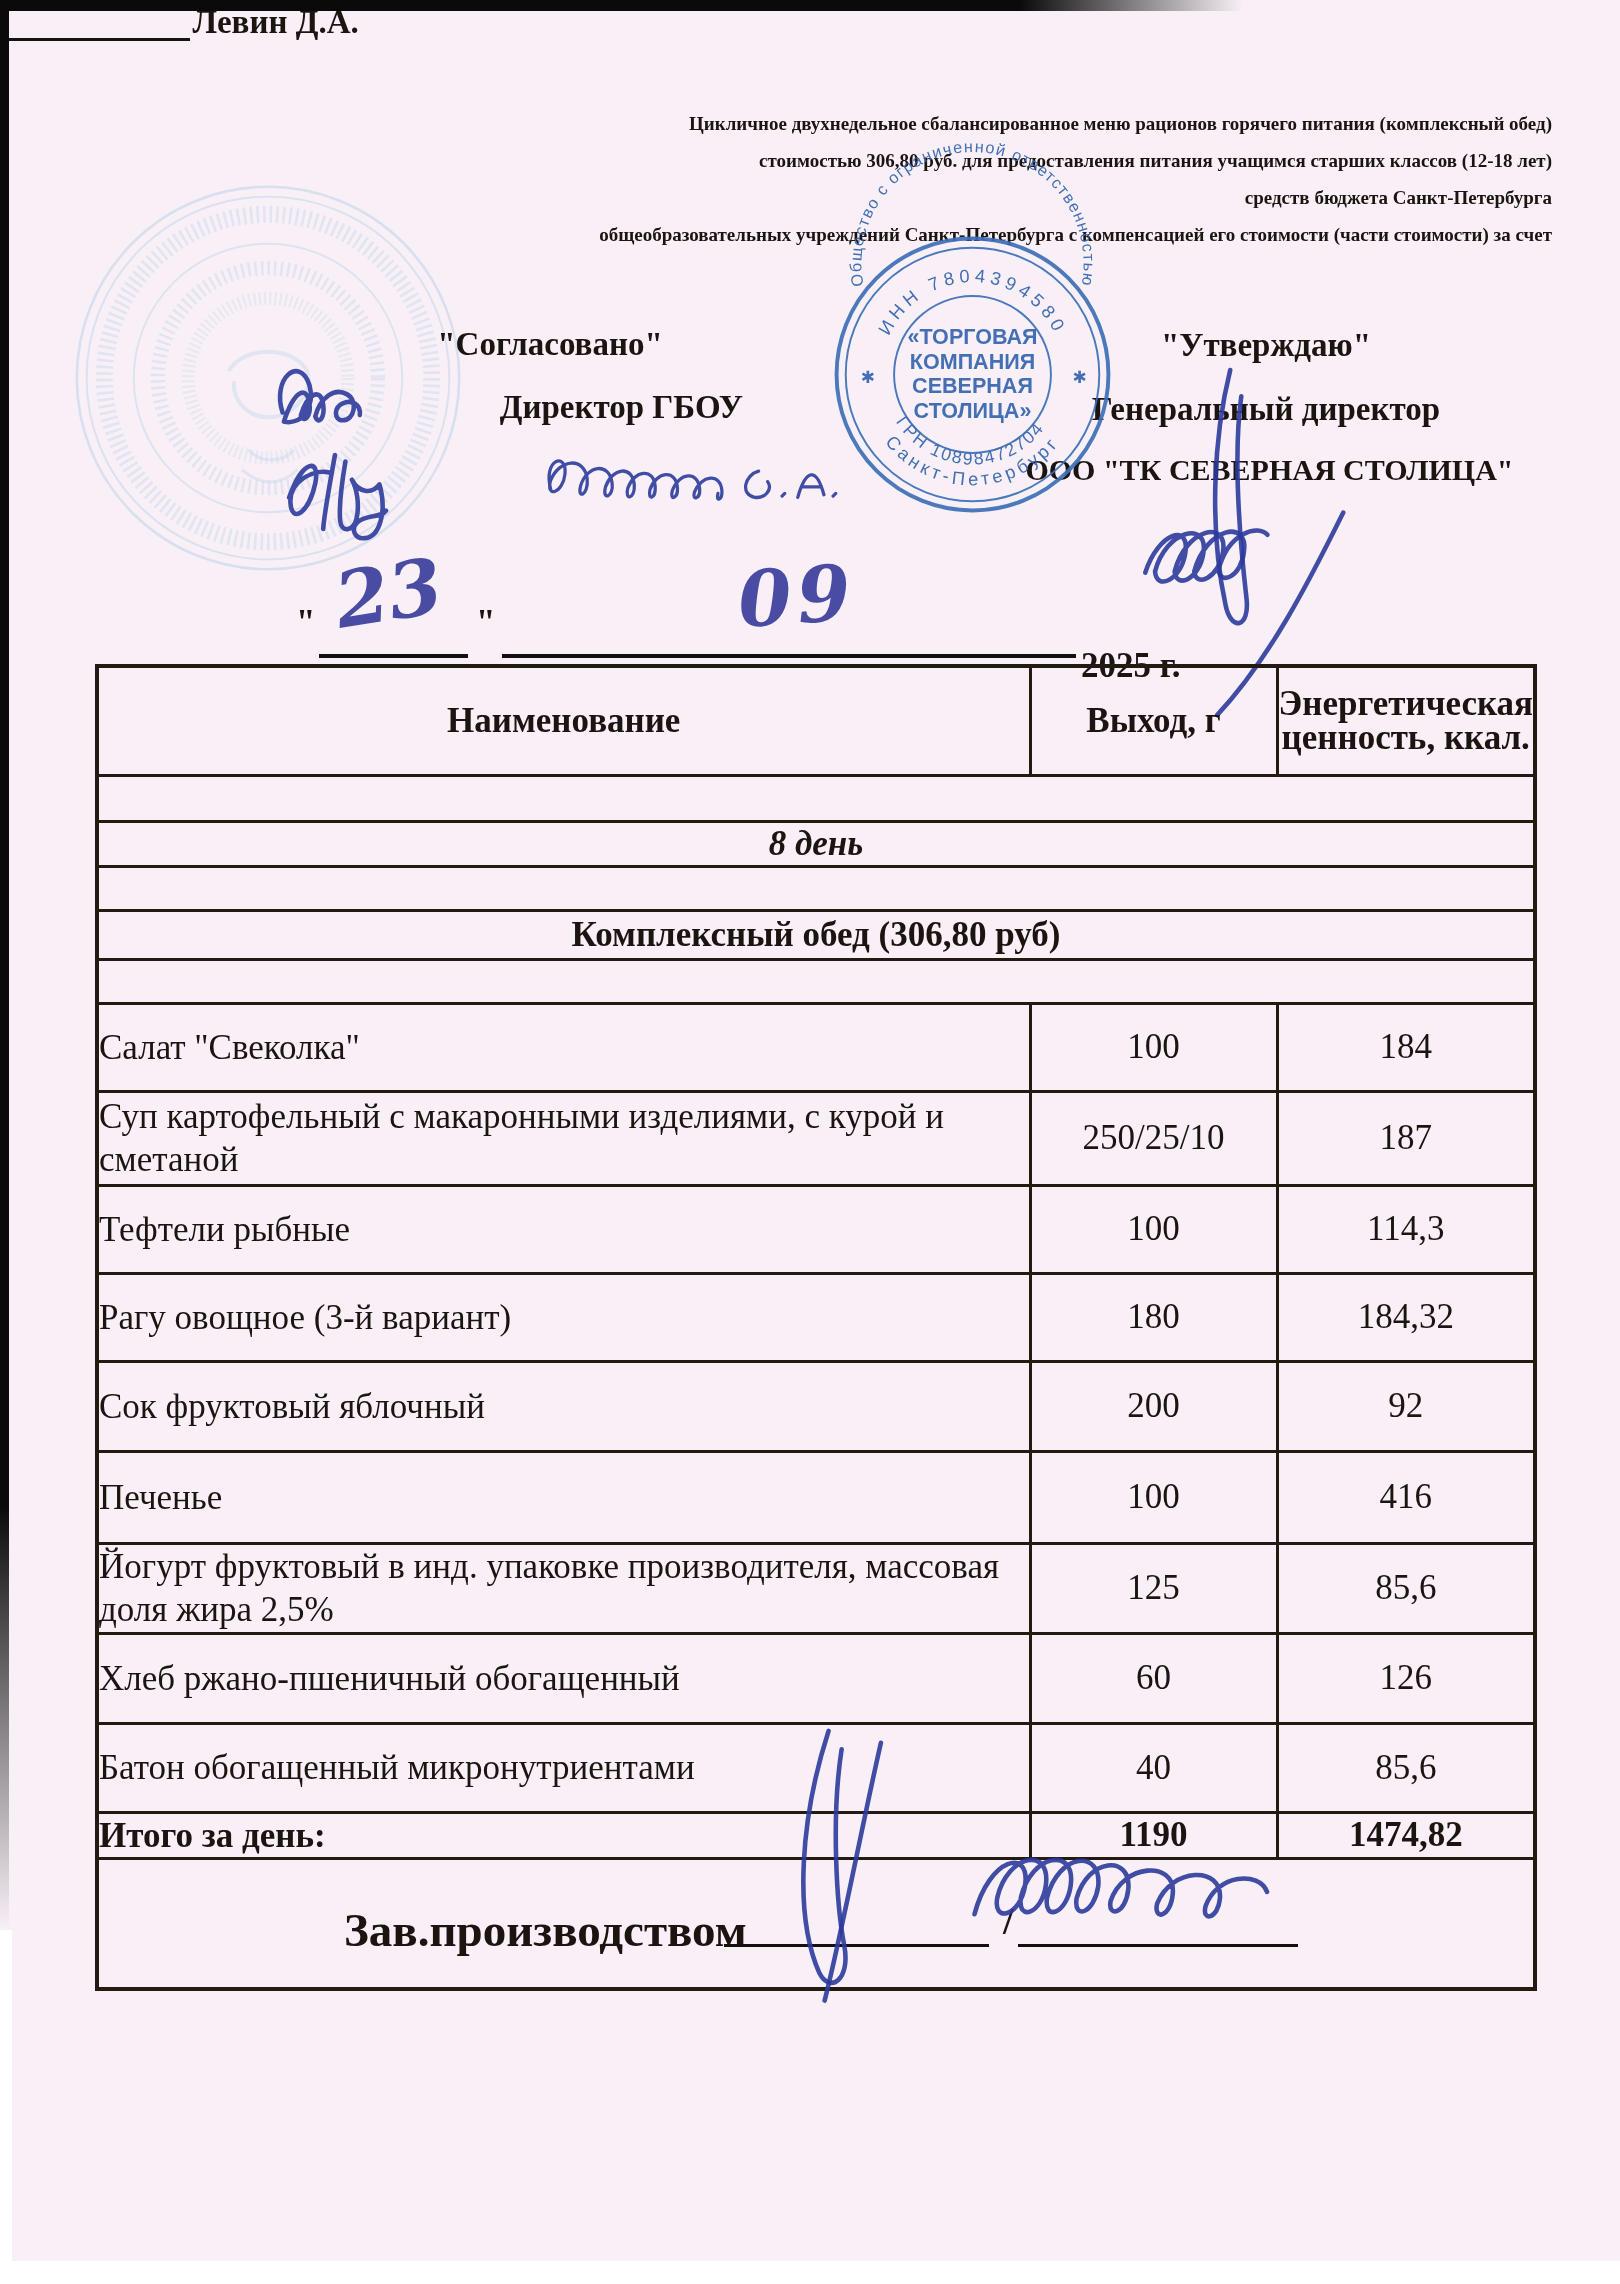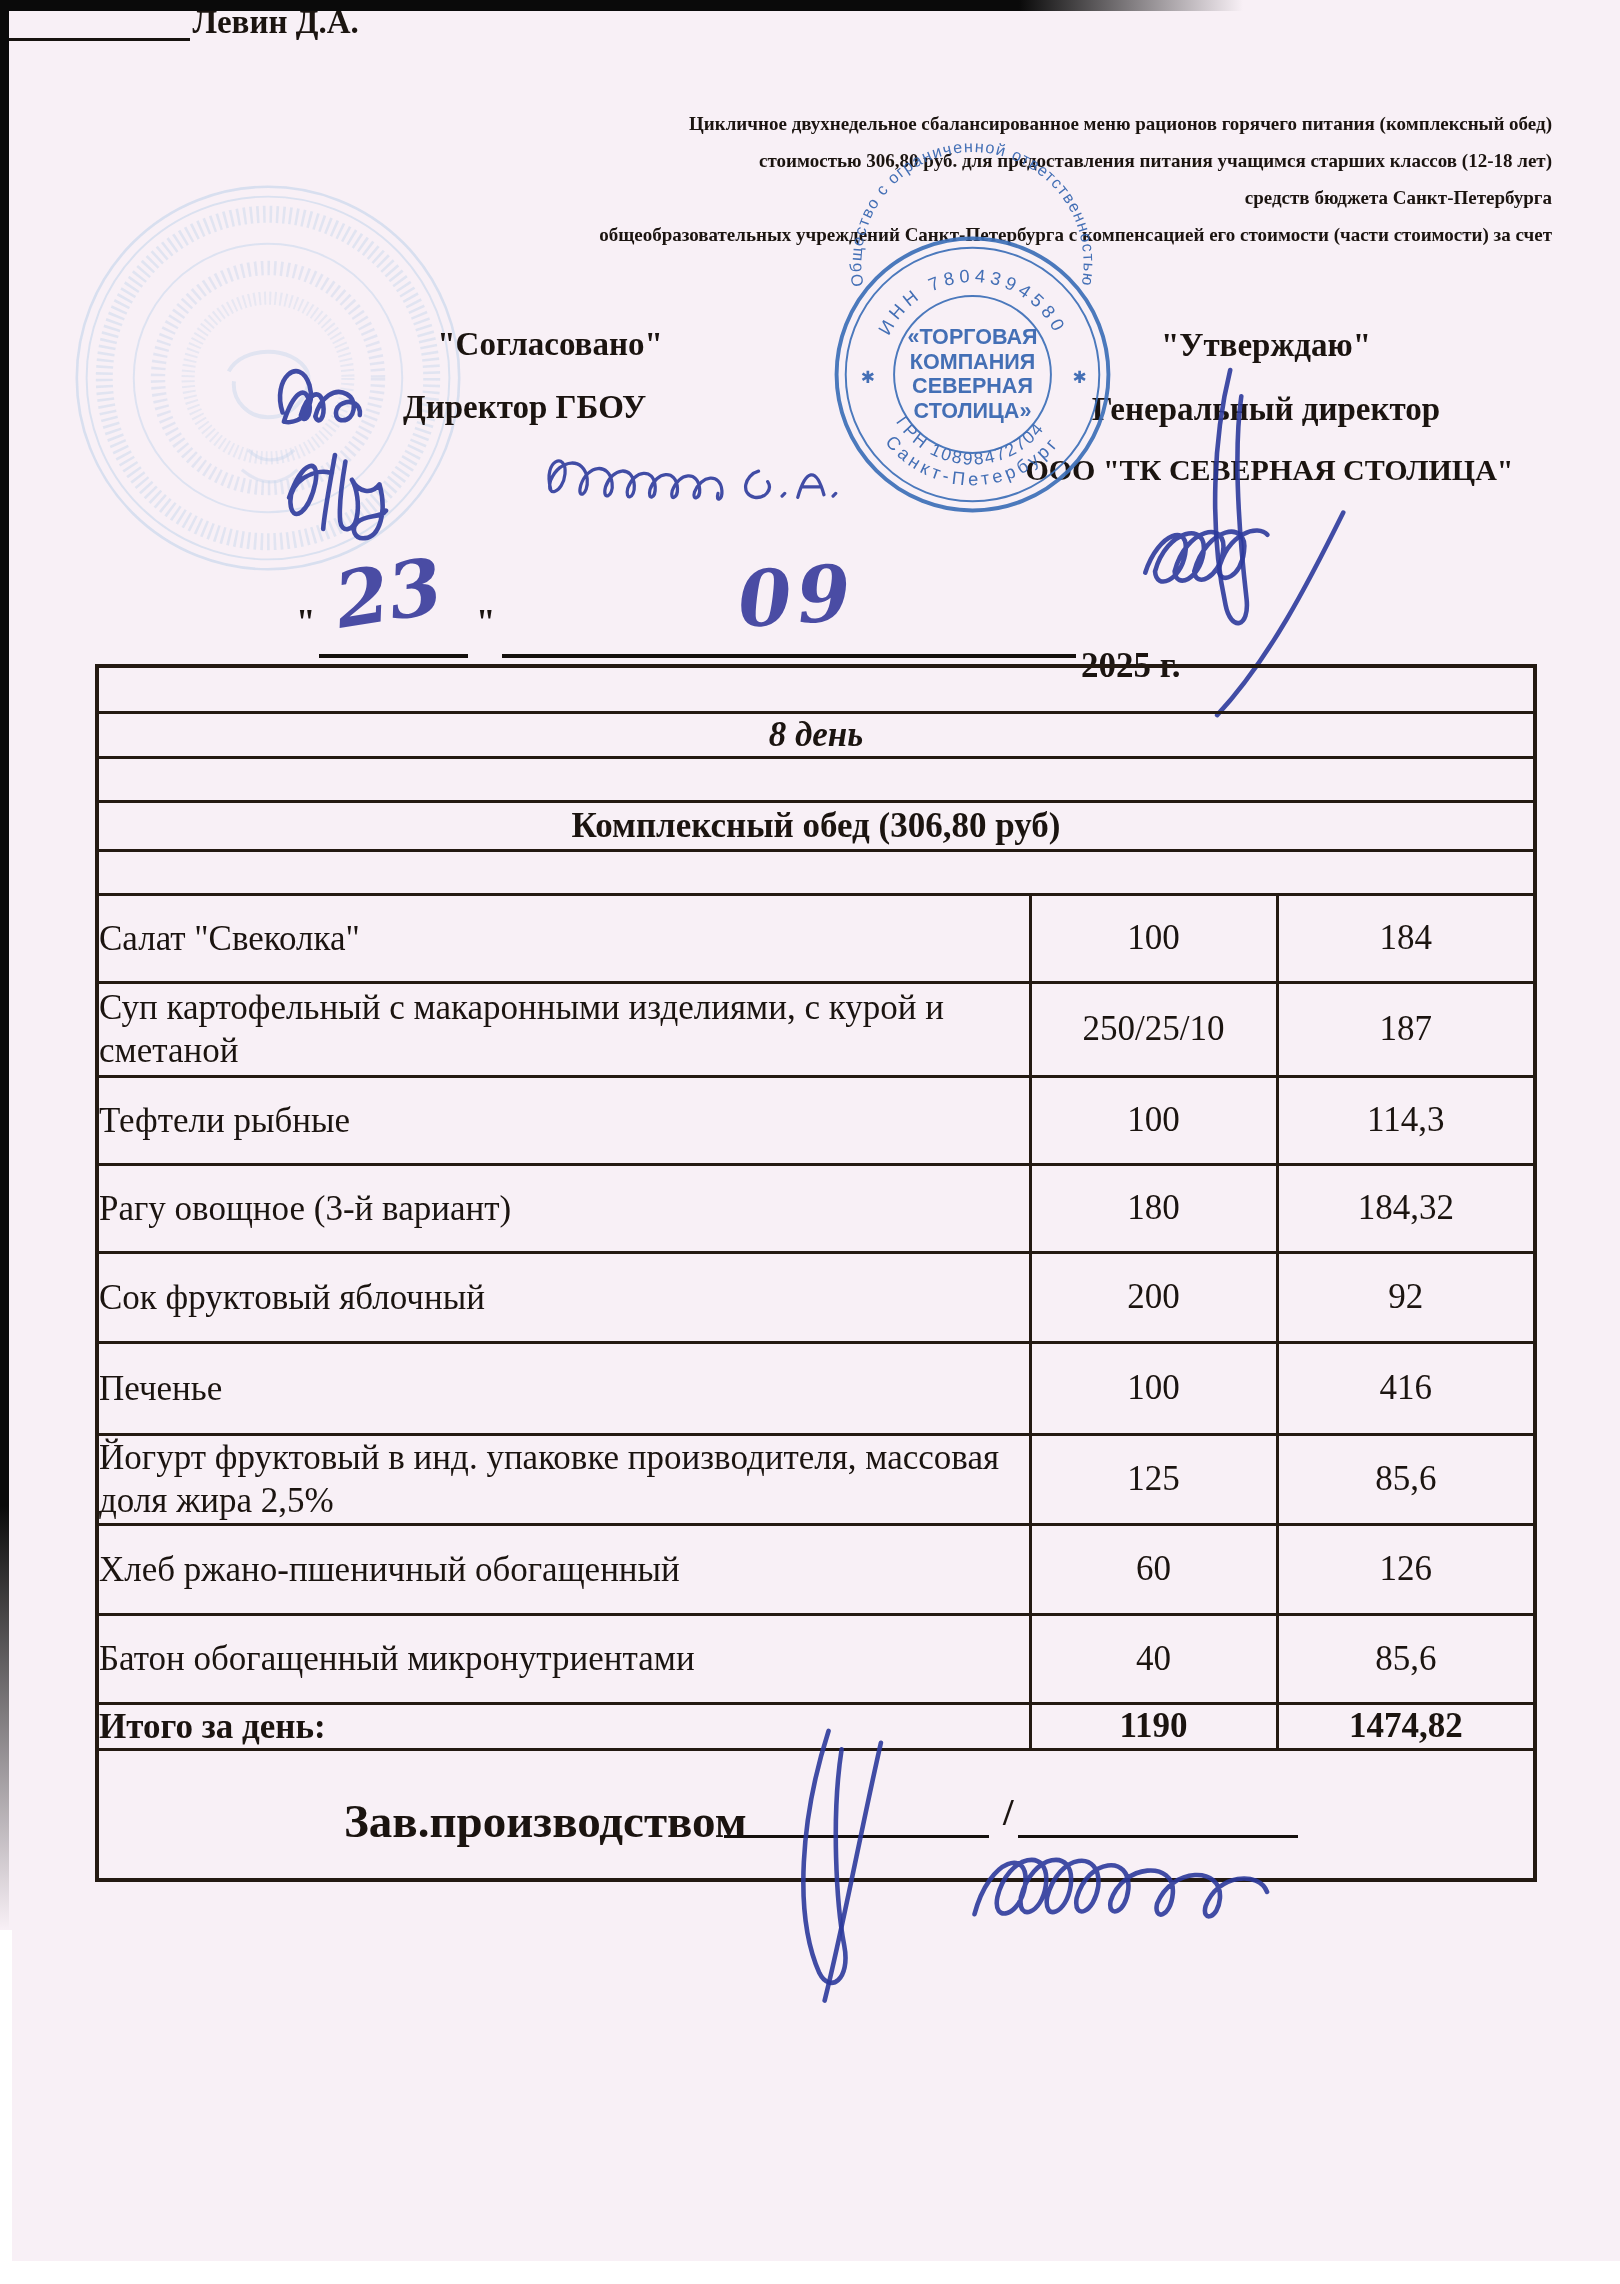--- a/index.html
+++ b/index.html
@@ -9,21 +9,21 @@
   .scan-top{position:absolute;left:0;top:0;width:1243px;height:10.5px;background:linear-gradient(to right,#0a0a0a 82%,rgba(10,10,10,0));}
   .scan-left{position:absolute;left:0;top:0;width:9.2px;height:1930px;background:linear-gradient(to bottom,#0a0a0a 78%,rgba(10,10,10,0));}
   .scan-bottom{position:absolute;left:0;top:2261px;width:1621px;height:23px;background:#ffffff;}
   .scan-left-white{position:absolute;left:0;top:1930px;width:11.8px;height:353px;background:#ffffff;}
   
   #title{position:absolute;left:67px;top:105px;width:1485px;text-align:right;font-weight:bold;font-size:19px;line-height:37px;}
   #title .tline{white-space:nowrap;}
   
   .appr{position:absolute;font-weight:bold;font-size:33px;white-space:nowrap;}
   #agreed-label{left:393px;top:326px;width:314px;text-align:center;}
-  #agreed-role{left:403px;top:389px;width:327px;text-align:left;}
+  #agreed-role{left:416px;top:389px;width:327px;text-align:right;}
   #approved-label{left:1027px;top:327px;width:478px;text-align:center;}
   #approved-role{left:1027px;top:391px;width:478px;text-align:center;}
   #approved-company{left:1021px;top:453px;width:497px;text-align:center;font-size:30px;}
   #approved-name-line{left:1080px;top:509px;width:419px;display:flex;align-items:flex-end;}
   #approved-underline{display:inline-block;width:190px;height:38px;border-bottom:3.3px solid #171310;margin-right:2.6px;}
   #approved-name{font-weight:bold;font-size:33px;}
   
   .dq{position:absolute;font-weight:bold;font-size:35px;}
   #date-underline-1{position:absolute;left:319px;top:654px;width:149px;height:3.9px;background:#15100d;}
   #date-underline-2{position:absolute;left:502px;top:654px;width:574px;height:3.9px;background:#15100d;}
@@ -150,20 +150,25 @@
   <div id="date-underline-2"></div>
   <span id="date-year">2025 г.</span>
 
   <table id="menu-table">
     <colgroup>
         <col style="width:933px">
         <col style="width:247px">
         <col style="width:258px">
       </colgroup>
     <tbody>
+        <tr class="hdr" style="height:109px">
+      <td>Наименование</td>
+      <td>Выход, г</td>
+      <td class="kcal-hdr">Энергетическая ценность, ккал.</td>
+    </tr>
     <tr class="spacer" style="height:46px">
           <td colspan="3"></td>
         </tr>
     <tr class="band" style="height:45px">
       <td colspan="3" class="day-cell">8 день</td>
     </tr>
     <tr class="spacer" style="height:44px">
           <td colspan="3"></td>
         </tr>
     <tr class="band" style="height:49px">

